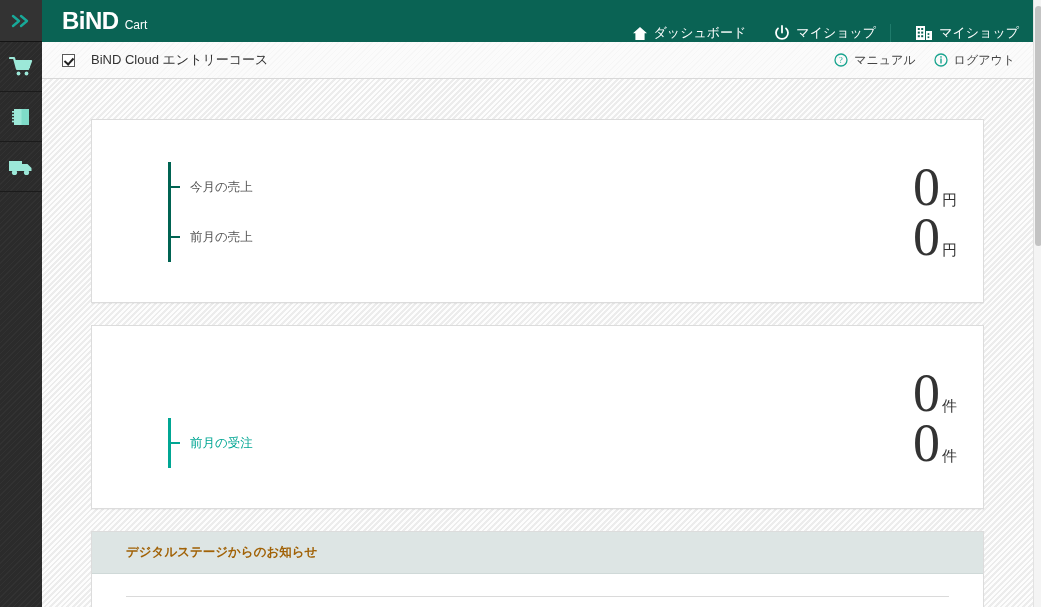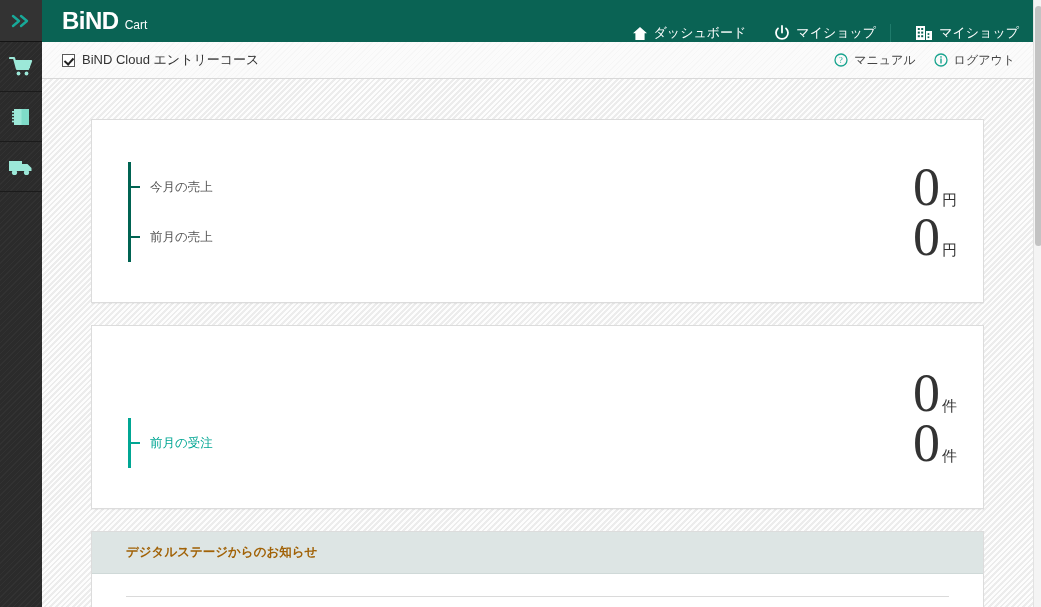--- a/index.html
+++ b/index.html
@@ -111,21 +111,21 @@
         rgba(0,0,0,0) 1px,
         rgba(0,0,0,0) 4px);
     border-bottom: 1px solid #d8d8d8;
     display: flex;
     align-items: center;
     z-index: 15;
   }
   #course {
     display: flex;
     align-items: center;
-    gap: 7px;
+    gap: 16px;
     margin-left: 20px;
     font-size: 13px;
     color: #333333;
   }
   .chk {
     width: 13px; height: 13px;
     border: 1px solid #5a5a5a;
     background: #ffffff;
     position: relative;
     flex: none;
@@ -184,20 +184,21 @@
     box-shadow: 0 1px 1px rgba(0,0,0,0.04);
   }
   .panel + .panel { margin-top: 22px; }
 
   
   .stat-panel { padding: 42px 26px 40px 36px; }
   .stat-row {
     display: flex;
     align-items: center;
     height: 50px;
+    margin-left: 40px;
   }
   .stat-row + .stat-row { margin-top: 0px; justify-content: center; }
   .stat-left {
     display: flex;
     align-items: center;
     flex: none;
   }
   .bar-wrap {
     position: relative;
     width: 20px;

